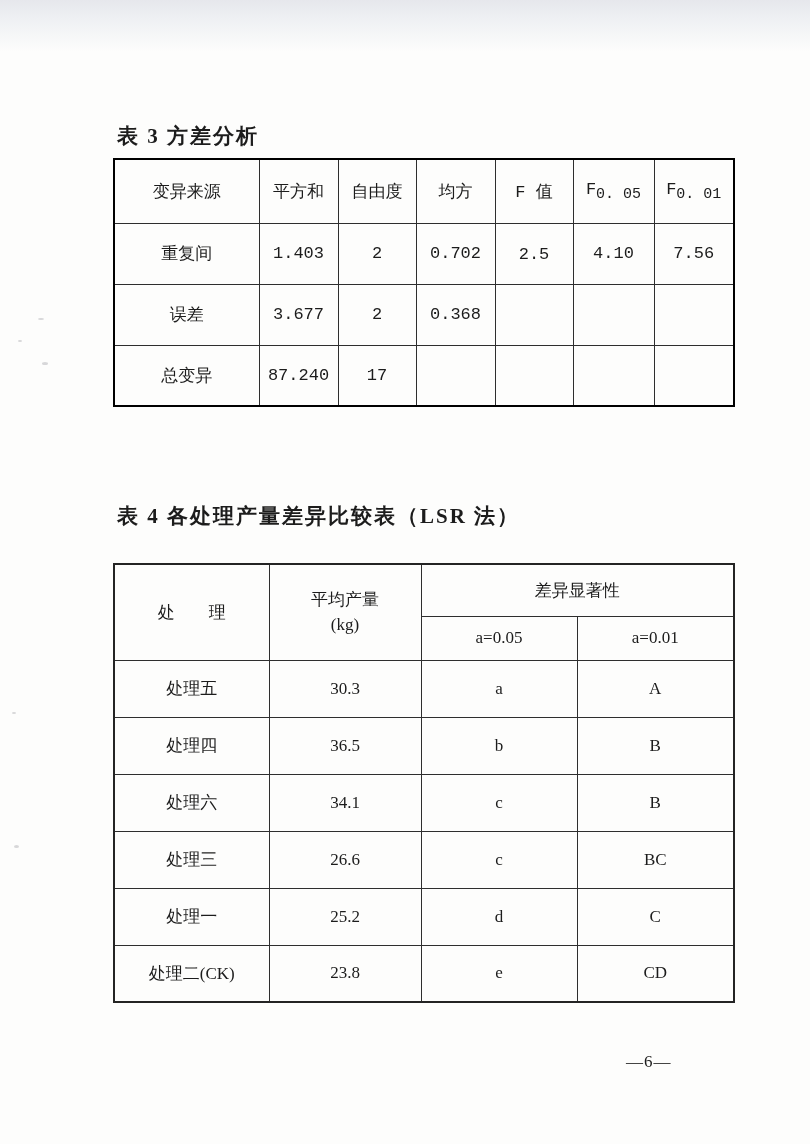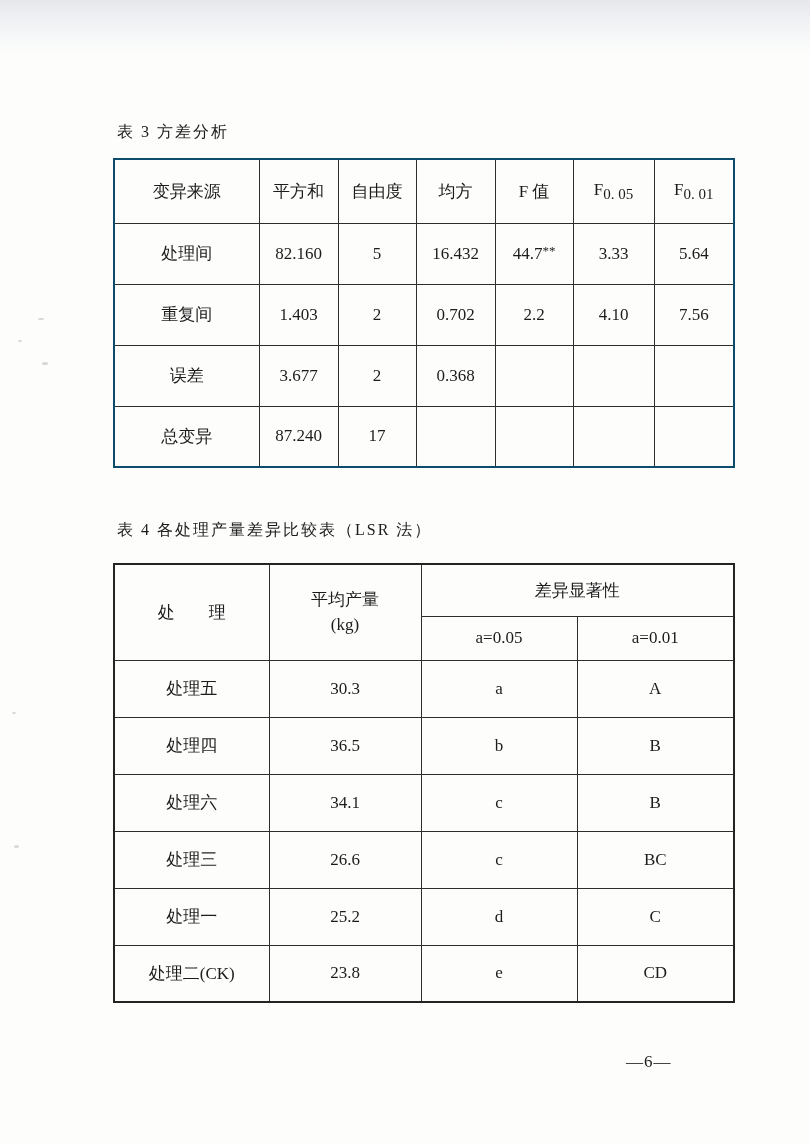--- a/index.html
+++ b/index.html
@@ -11,41 +11,41 @@
     color:#1c1c1c;
     overflow:hidden;
   }
   .top-shade {
     position:absolute; top:0; left:0; right:0; height:52px;
     background:linear-gradient(180deg,#e6e7ec 0%,#eef0f3 35%,#fdfdfc 100%);
     pointer-events:none;
   }
   .table-title {
     position:absolute;
-    font-size:16px; font-weight:normal; letter-spacing:2px;
+    font-size:21px; font-weight:bold; letter-spacing:2px;
     white-space:nowrap;
   }
   #title3 { left:117px; top:122px; }
-  #title4 { left:117px; top:520px; }
+  #title4 { left:117px; top:502px; }
 
   table {
     border-collapse:collapse;
     table-layout:fixed;
     background:#fdfdfc;
   }
   th, td {
     border:1px solid #2e2e2e;
     text-align:center;
     vertical-align:middle;
     font-weight:normal;
     font-size:17px;
     padding:0 2px;
     overflow:hidden;
   }
-  .t3 { position:absolute; left:113px; top:158px; width:620px; border:2px solid #0c4a6e; }
+  .t3 { position:absolute; left:113px; top:158px; width:620px; border:2px solid #000000;font-family:Liberation Mono, monospace; }
   .t3 tr.head { height:64px; }
   .t3 tr { height:61px; }
 
   .t4 { position:absolute; left:113px; top:563px; width:620px; border:2px solid #242424; }
   .t4 tr.h1 { height:52px; }
   .t4 tr.h2 { height:44px;margin-left:32px; }
   .t4 tr { height:57px; }
 
   sub.fsub { font-size:15px; vertical-align:-4px; letter-spacing:0; }
   sup.star { font-size:13px; vertical-align:4px; letter-spacing:0; }
@@ -88,34 +88,25 @@
         <tr class="head">
       <th>变异来源</th>
       <th>平方和</th>
       <th>自由度</th>
       <th>均方</th>
       <th>F 值</th>
       <th><span>F</span><sub class="fsub">0. 05</sub></th>
       <th><span>F</span><sub class="fsub">0. 01</sub></th>
     </tr>
     <tr>
-      <td>处理间</td>
-      <td>82.160</td>
-      <td>5</td>
-      <td>16.432</td>
-      <td><span>44.7</span><sup class="star">**</sup></td>
-      <td>3.33</td>
-      <td>5.64</td>
-    </tr>
-    <tr>
       <td>重复间</td>
       <td>1.403</td>
       <td>2</td>
       <td>0.702</td>
-      <td><span>2.2</span><sup class="star"></sup></td>
+      <td><span>2.5</span><sup class="star"></sup></td>
       <td>4.10</td>
       <td>7.56</td>
     </tr>
     <tr>
       <td>误差</td>
       <td>3.677</td>
       <td>2</td>
       <td>0.368</td>
       <td><span></span><sup class="star"></sup></td>
       <td></td>

